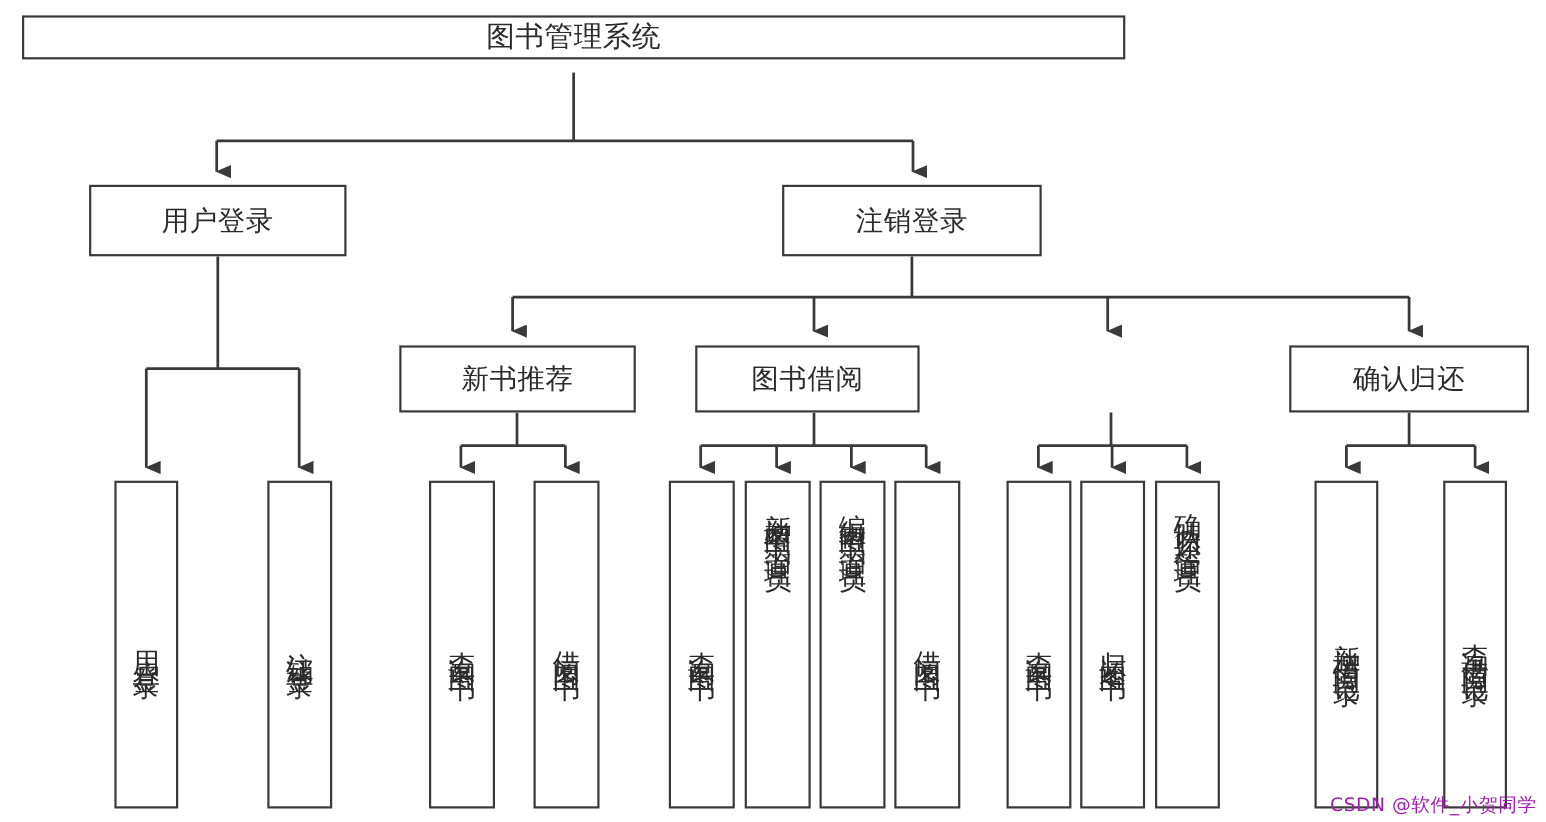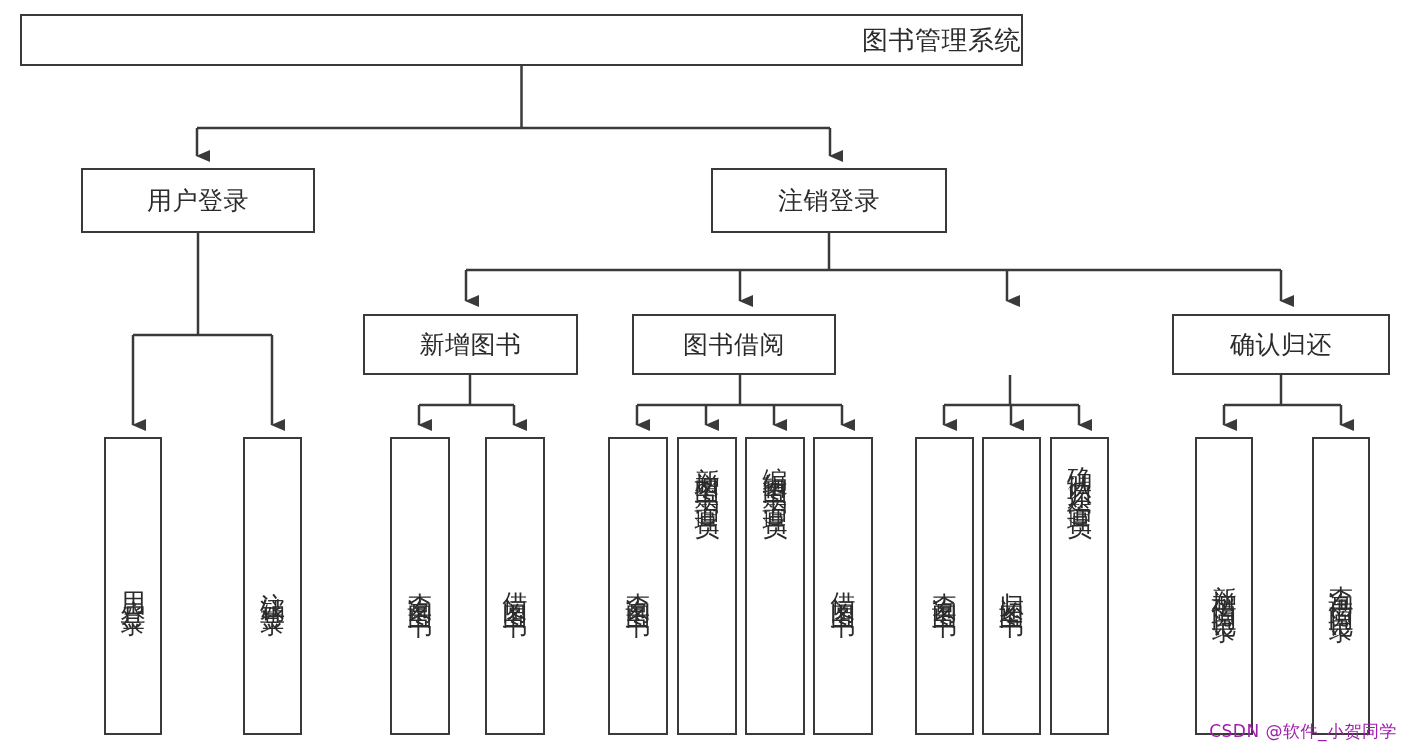--- a/index.html
+++ b/index.html
@@ -130,34 +130,34 @@
       <path d="M 1011 405 L 1011 425" marker-end="url(#arrow)"></path>
       <path d="M 1079 405 L 1079 425" marker-end="url(#arrow)"></path>
 
       <path d="M 1281 375 L 1281 405"></path>
       <path d="M 1224 405 L 1341 405"></path>
       <path d="M 1224 405 L 1224 425" marker-end="url(#arrow)"></path>
       <path d="M 1341 405 L 1341 425" marker-end="url(#arrow)"></path>
     </g>
   </svg>
 
-  <div class="node horiz root" style="left:20px; top:14px; width:1003px; height:52px;justify-content:flex-end;">
+  <div class="node horiz root" style="left:20px; top:14px; width:1003px; height:40px;">
     <span class="label">图书管理系统</span>
   </div>
 
   <div class="node horiz" style="left:81px; top:168px; width:234px; height:65px;">
     <span class="label">用户登录</span>
   </div>
 
   <div class="node horiz" style="left:711px; top:168px; width:236px; height:65px;">
     <span class="label">注销登录</span>
   </div>
 
   <div class="node horiz" style="left:363px; top:314px; width:215px; height:61px;">
-    <span class="label">新增图书</span>
+    <span class="label">新书推荐</span>
   </div>
 
   <div class="node horiz" style="left:632px; top:314px; width:204px; height:61px;">
     <span class="label">图书借阅</span>
   </div>
 
 
   <div class="node horiz" style="left:1172px; top:314px; width:218px; height:61px;">
     <span class="label">确认归还</span>
   </div>

